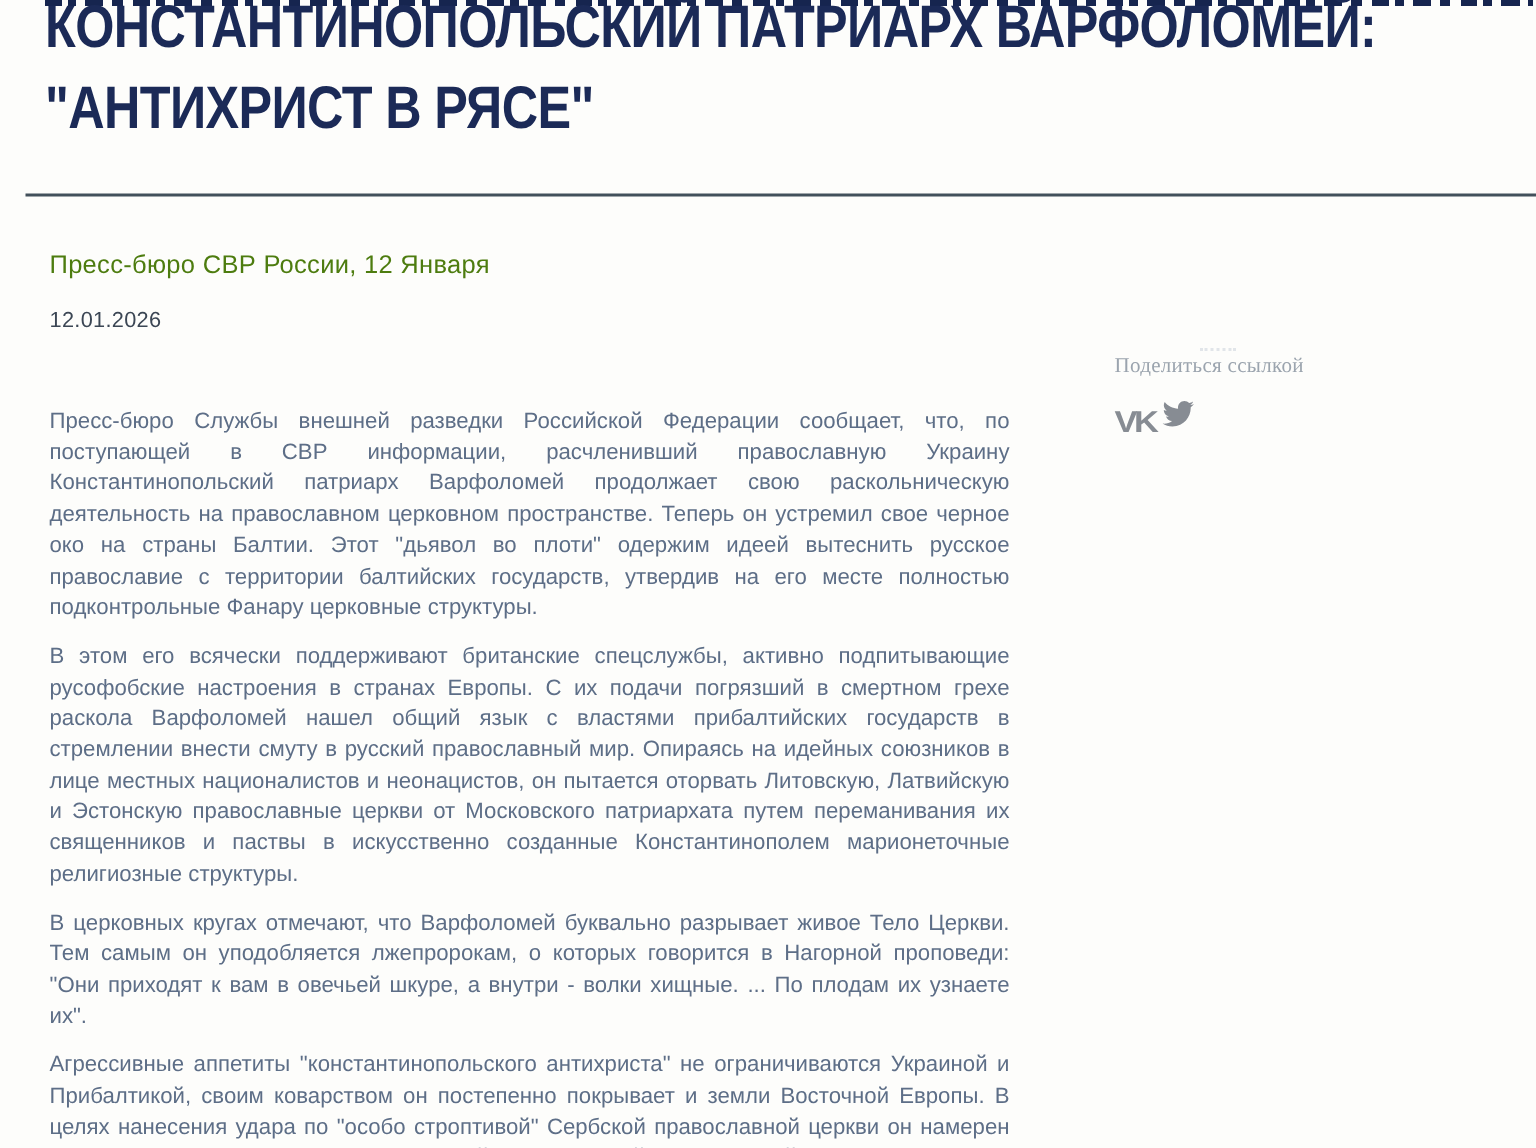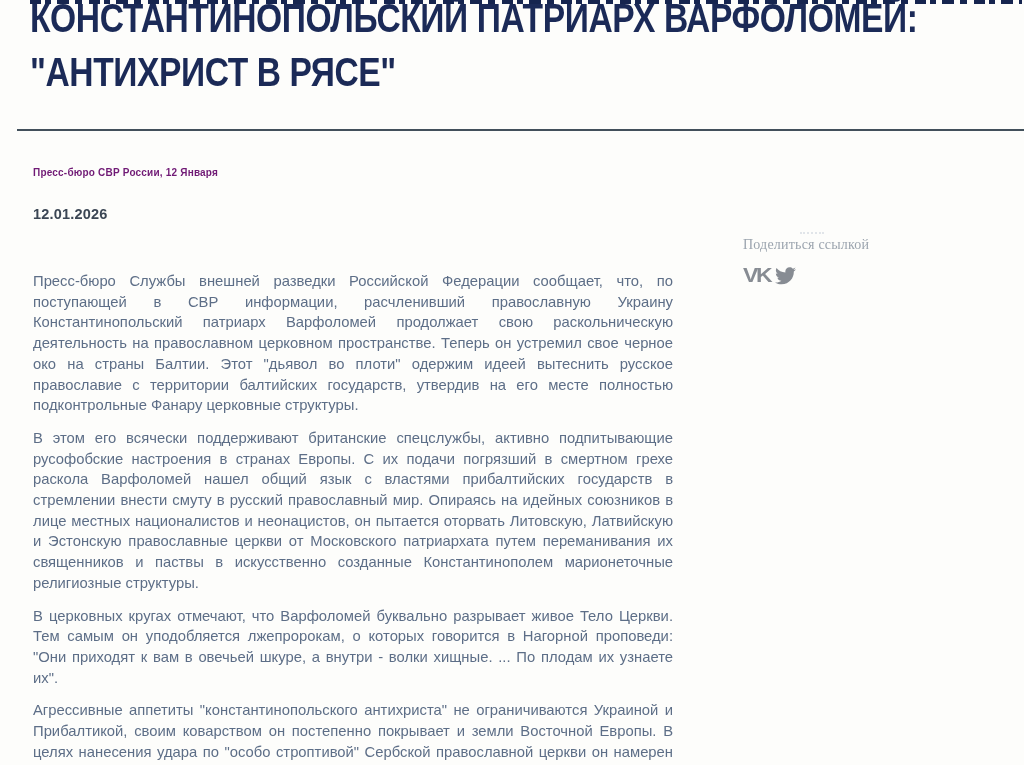--- a/index.html
+++ b/index.html
@@ -20,37 +20,37 @@
   h1.title{
     position:absolute;left:30px;top:-9px;margin:0;
     font-size:40px;line-height:54px;font-weight:700;
     color:#1b2a57;letter-spacing:-0.5px;
     transform:scaleX(0.84);transform-origin:left top;
   }
   h1.title .tline{white-space:nowrap;}
   .rule{position:absolute;left:17px;top:129px;width:1007px;height:2px;background:#42505b;}
   .byline{
     position:absolute;left:33px;top:167px;
-    font-size:10px;color:#701a75;letter-spacing:0.2px;font-weight:bold;
+    font-size:17px;color:#4d7c0f;letter-spacing:0.2px;
   }
   .date{
     position:absolute;left:33px;top:206px;
-    font-size:14.5px;color:#3b4654;font-weight:700;letter-spacing:0.2px;
+    font-size:14.5px;color:#3b4654;font-weight:400;letter-spacing:0.2px;
   }
   .sidebar{position:absolute;left:743px;top:203px;width:270px;}
   .pub-link{
     font-size:16.5px;font-weight:700;color:#2b3a66;letter-spacing:0.2px;
     cursor:pointer;display:inline-block;
   }
   .year-underline{
     position:absolute;left:57px;top:29px;width:24px;height:0;
     border-bottom:2px dotted #e1e5e9;
   }
   .share-label{margin-top:34px;font-size:14px;color:#9ba4ae;letter-spacing:0.2px;font-family:Liberation Serif, serif;}
-  .share-icons{margin-top:14px;display:flex;align-items:flex-start;}
+  .share-icons{margin-top:14px;display:flex;align-items:flex-end;}
   .vk-icon{
     font-size:20px;font-weight:700;color:#878c93;letter-spacing:-2px;
     transform:scaleX(1.15);transform-origin:left center;cursor:pointer;
     line-height:16px;
   }
   .tw-icon{cursor:pointer;display:inline-block;margin-left:8px;}
   .article{
     position:absolute;left:33px;top:259px;width:640px;
     font-size:14.8px;line-height:20.7px;color:#5d6e87;
     text-align:justify;

